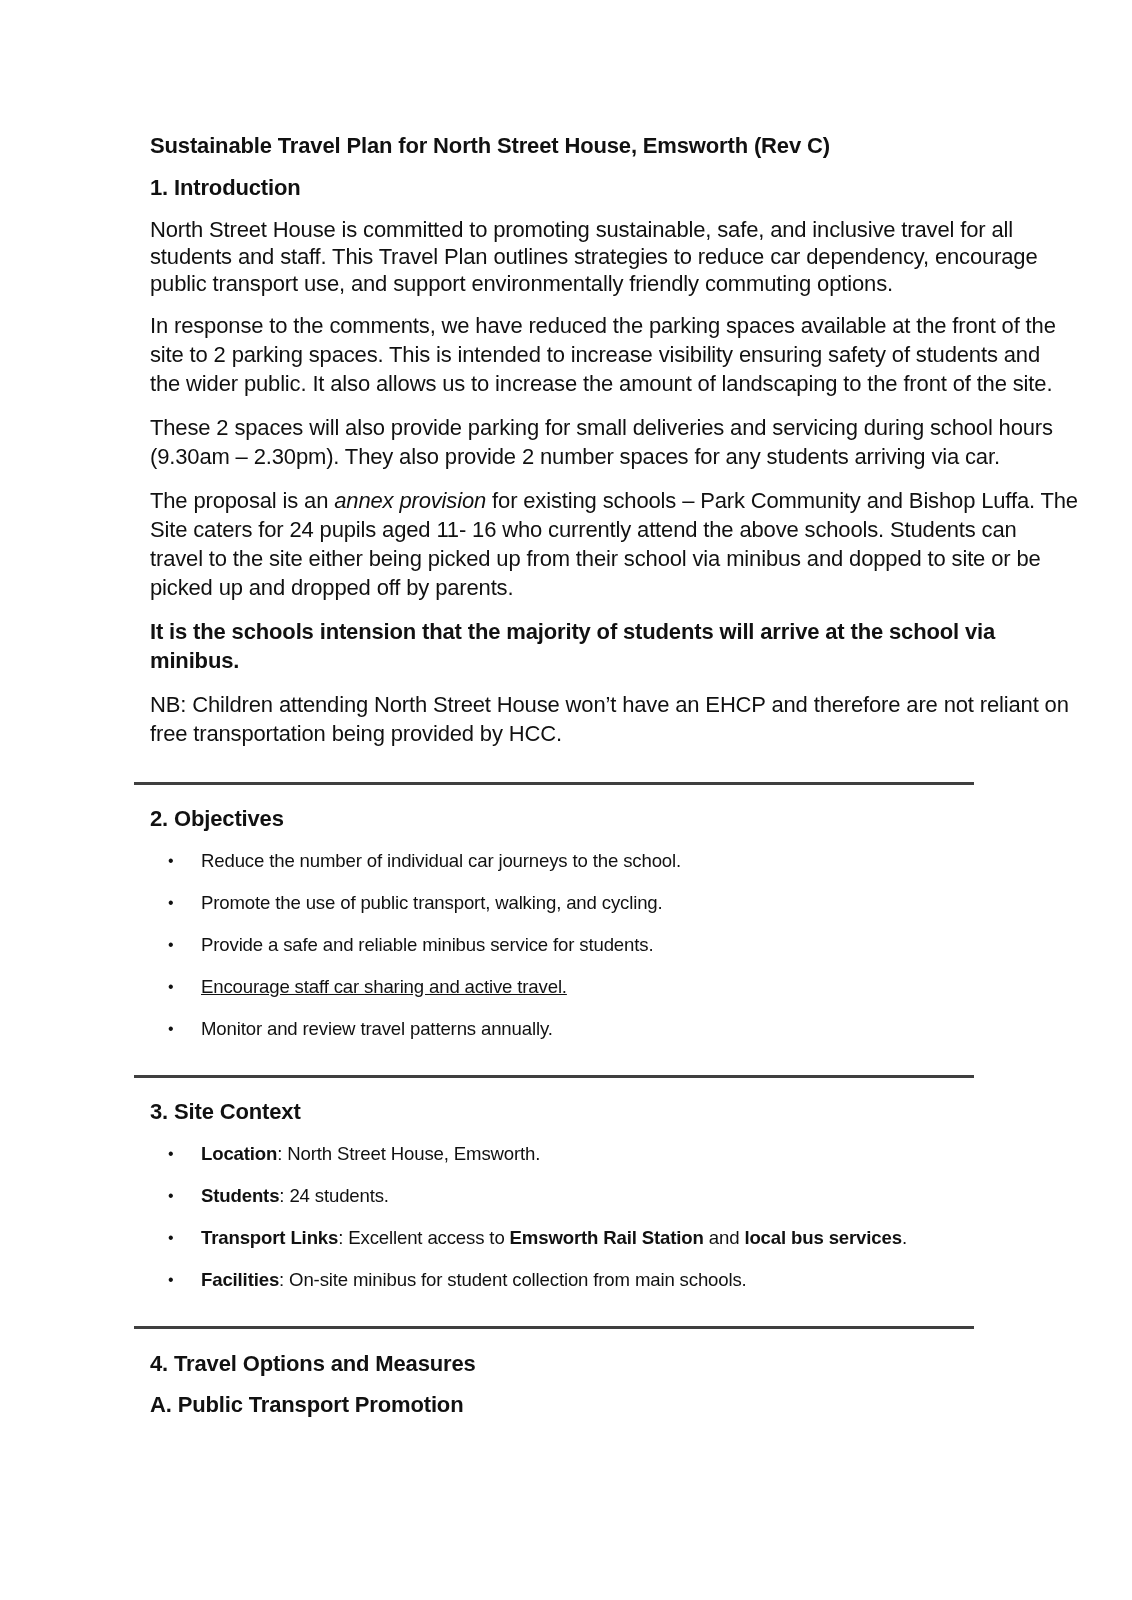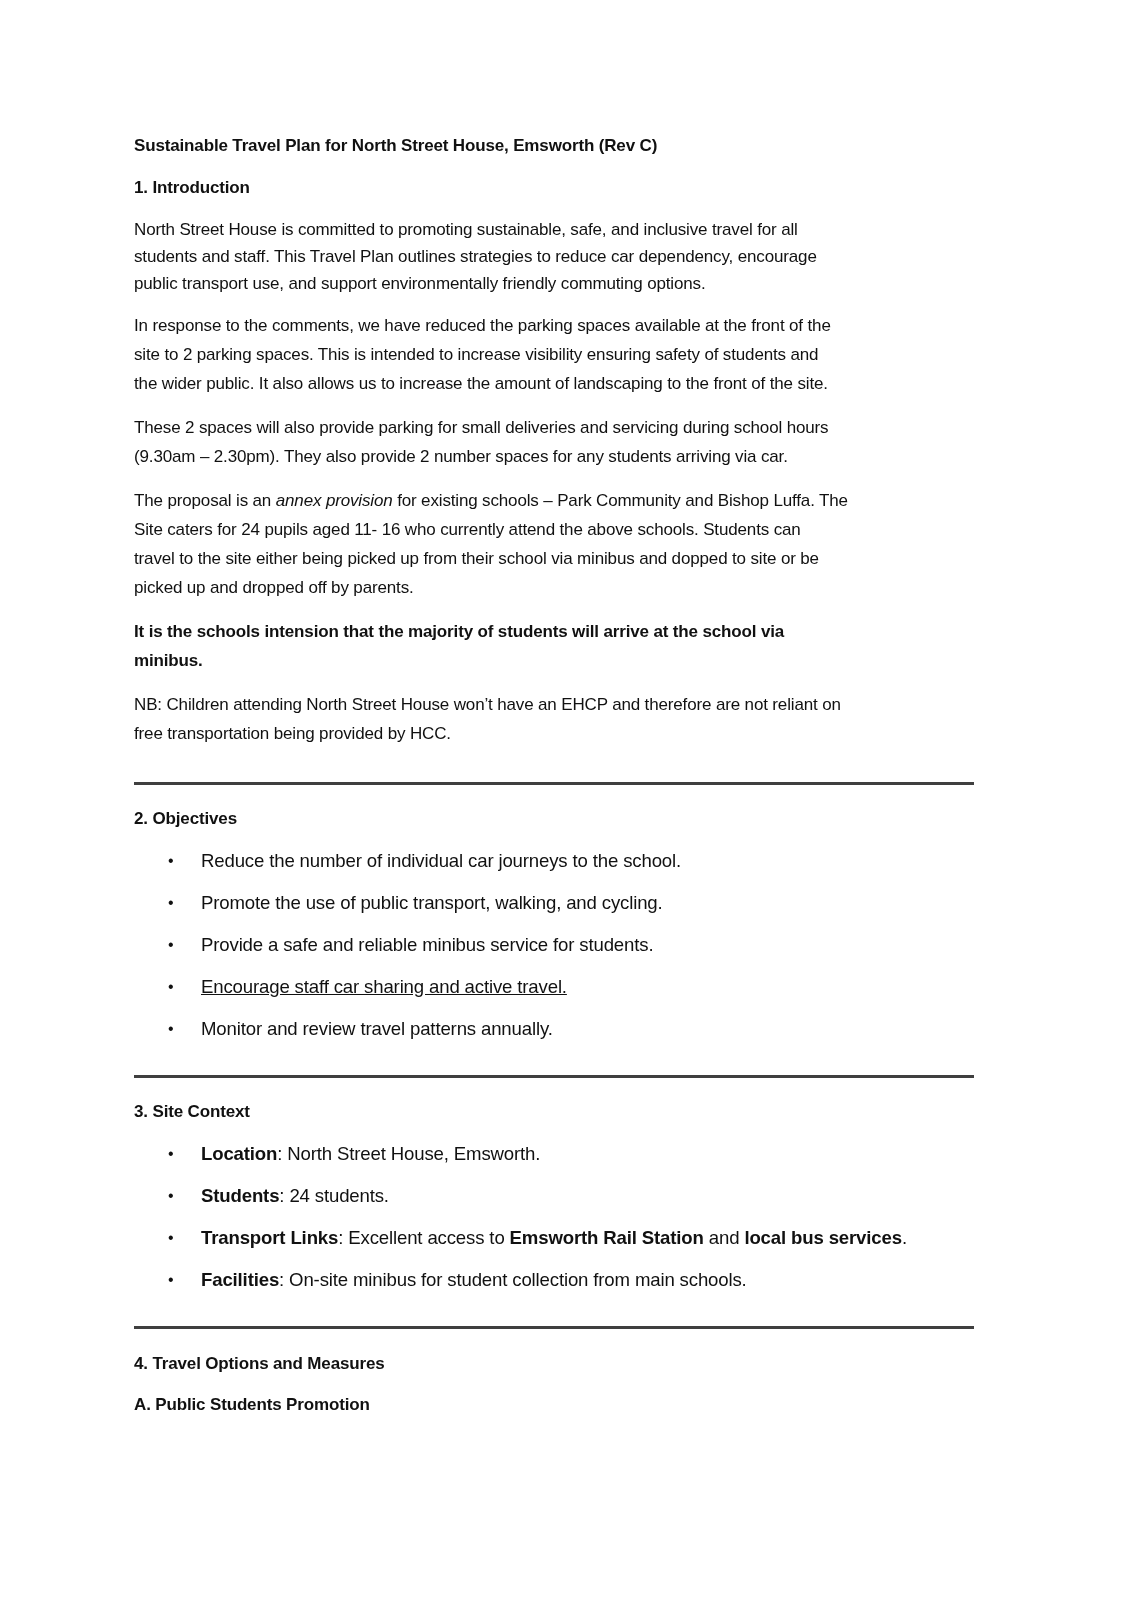--- a/index.html
+++ b/index.html
@@ -16,23 +16,23 @@
       color: #111111;
     }
     .page {
       position: absolute;
       left: 134px;
       top: 0;
       width: 840px;
     }
     .line {
       position: absolute;
-      left: 0;
+      left: 16px;
       white-space: nowrap;
-      font-size: 17px;
+      font-size: 22px;
       line-height: 22px;
       letter-spacing: -0.15px;
     }
     .bold { font-weight: bold; }
     .it { font-style: italic; }
     .divider {
       position: absolute;
       left: 0;
       width: 840px;
       height: 3px;
@@ -142,15 +142,15 @@
     </div>
     <div>
       <span class="bullet" style="top:1269px;">•</span>
       <span class="bullet-text" style="top:1269px;"><b>Facilities</b><span>: On-site minibus for student collection from main schools.</span></span>
     </div>
   </div>
 
   <div class="divider" style="top:1326px;"></div>
 
   <div class="line bold" style="top:1353px;">4. Travel Options and Measures</div>
-  <div class="line bold" style="top:1394px;">A. Public Students Promotion</div>
+  <div class="line bold" style="top:1394px;">A. Public Transport Promotion</div>
 
 </div>
 
 </body></html>

